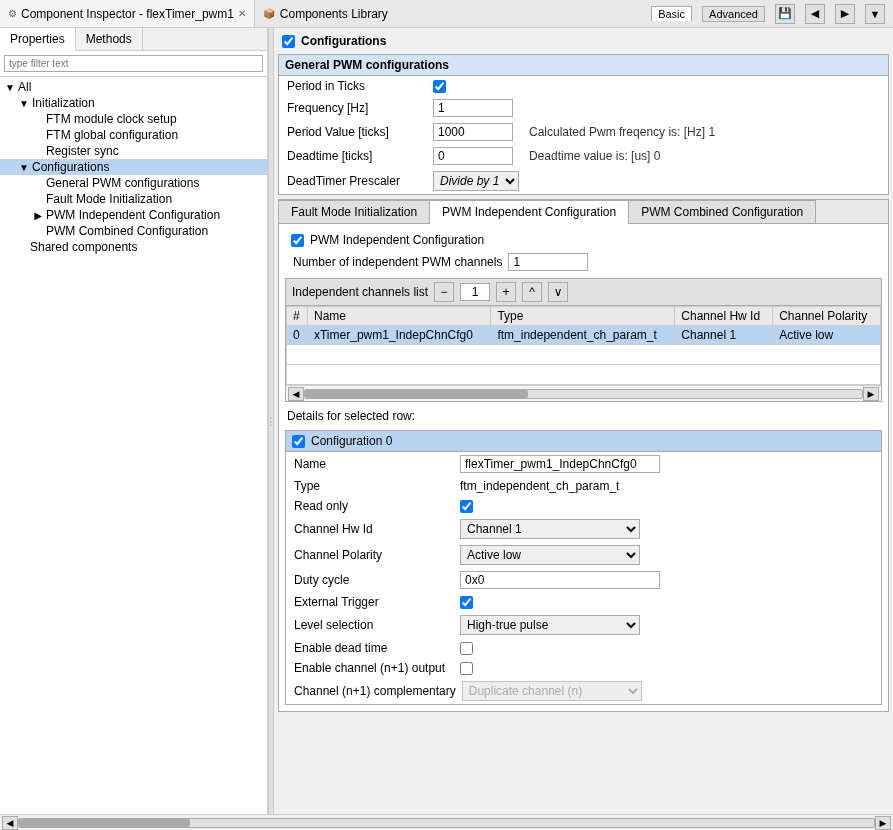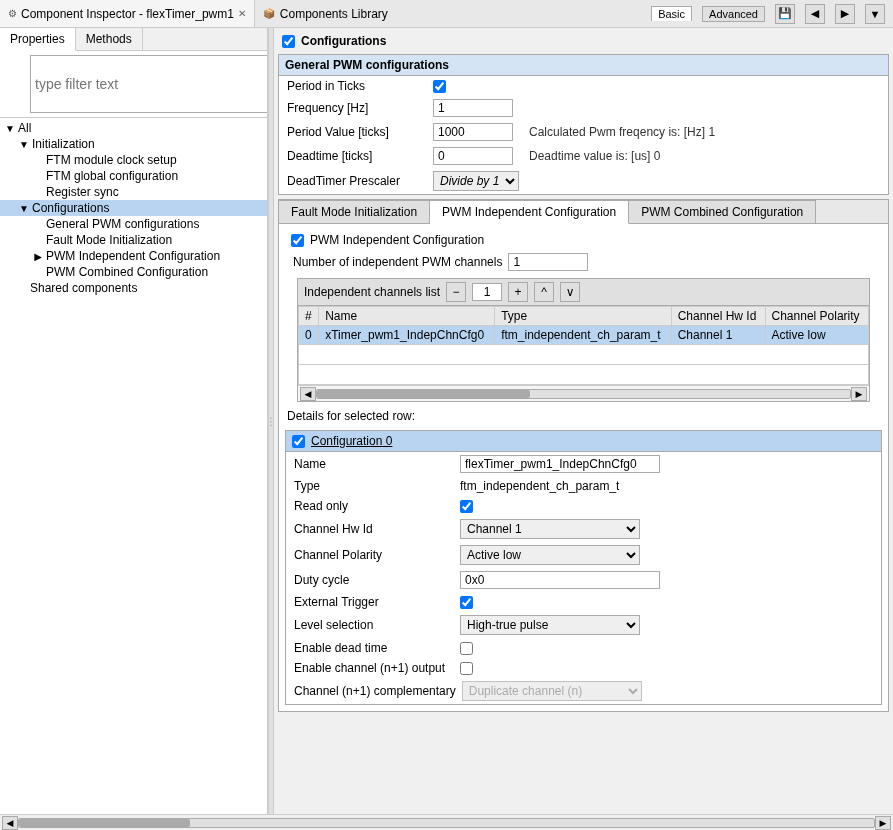--- a/index.html
+++ b/index.html
@@ -18,21 +18,21 @@
 
     
     .main-content { display: flex; flex: 1; overflow: hidden; }
 
     
     .left-panel { width: 268px; background: #fff; border-right: 1px solid #ccc; display: flex; flex-direction: column; overflow: hidden; }
     .left-tabs { display: flex; border-bottom: 1px solid #ccc; background: #f0f0f0; }
     .left-tab { padding: 4px 10px; cursor: pointer; border-right: 1px solid #ccc; font-size: 12px; }
     .left-tab.active { background: #fff; border-bottom: 1px solid #fff; margin-bottom: -1px; }
     .filter-box { padding: 4px; border-bottom: 1px solid #ccc; }
-    .filter-input { width: 100%; border: 1px solid #aaa; padding: 20px 4px; font-size: 14px; color: #888; margin-left: 26px; }
+    .filter-input { width: 100%; border: 1px solid #aaa; padding: 2px 4px; font-size: 10px; color: #888; }
     .tree { flex: 1; overflow-y: auto; padding: 2px 0; }
     .tree-item { display: flex; align-items: center; padding: 1px 0; cursor: pointer; user-select: none; }
     .tree-item.selected { background: #b8d4f0; }
     .tree-arrow { display: inline-block; width: 12px; text-align: center; font-size: 10px; }
     .tree-label { flex: 1; padding-left: 2px; }
 
     
     .splitter { width: 6px; background: #e0e0e0; border-left: 1px solid #ccc; border-right: 1px solid #ccc; cursor: col-resize; display: flex; align-items: center; justify-content: center; font-size: 10px; color: #999; }
 
     
@@ -52,37 +52,37 @@
     .tabs-container { background: #fff; border: 1px solid #aaa; }
     .tab-bar { display: flex; background: #e8e8e8; border-bottom: 1px solid #aaa; }
     .tab-item { padding: 4px 12px; border-right: 1px solid #aaa; cursor: pointer; font-size: 12px; background: #e0e0e0; border-top: 1px solid #aaa; }
     .tab-item.active { background: #fff; border-bottom: 1px solid #fff; margin-bottom: -1px; }
     .tab-content { padding: 6px; }
 
     
     .checkbox-row { display: flex; align-items: center; gap: 6px; padding: 3px 6px; }
 
     
-    .channels-table-container { border: 1px solid #aaa; margin: 4px 12px; overflow-x: auto; }
+    .channels-table-container { border: 1px solid #aaa; margin: 4px 0; overflow-x: auto; }
     .channels-header { display: flex; align-items: center; background: #e0e0e0; padding: 3px 6px; gap: 6px; border-bottom: 1px solid #aaa; }
     .channels-header span { font-size: 12px; }
     .btn-small { width: 20px; height: 20px; border: 1px solid #aaa; background: #e0e0e0; cursor: pointer; font-size: 12px; display: flex; align-items: center; justify-content: center; }
     .channel-count-input { width: 30px; border: 1px solid #aaa; text-align: center; padding: 1px; font-size: 12px; }
     .table-wrapper { overflow-x: auto; }
     table { width: 100%; border-collapse: collapse; font-size: 12px; }
     table th { background: #e8e8e8; border: 1px solid #ccc; padding: 2px 6px; text-align: left; font-weight: normal; white-space: nowrap; }
     table td { border: 1px solid #ccc; padding: 2px 6px; white-space: nowrap; }
     table tr.selected td { background: #b8d4f0; }
     .scrollbar-row { height: 16px; background: #f5f5f5; border-top: 1px solid #ccc; display: flex; align-items: center; padding: 0 2px; }
     .h-scrollbar { flex: 1; height: 10px; background: #e0e0e0; border: 1px solid #aaa; border-radius: 2px; position: relative; }
     .h-scroll-thumb { position: absolute; left: 0; top: 0; width: 40%; height: 100%; background: #aaa; border-radius: 2px; }
 
     
     .details-section { border: 1px solid #aaa; background: #fff; margin-top: 4px; }
-    .details-header { background: #b8d4f0; padding: 3px 6px; display: flex; align-items: center; gap: 6px; border-bottom: 1px solid #aaa; font-size: 12px; text-decoration: underline; }
+    .details-header { background: #b8d4f0; padding: 3px 6px; display: flex; align-items: center; gap: 6px; border-bottom: 1px solid #aaa; font-size: 12px; }
     .details-row { display: flex; align-items: center; padding: 3px 8px; gap: 6px; }
     .details-row label { min-width: 160px; font-size: 12px; }
     .details-row input[type="text"] { border: 1px solid #aaa; padding: 1px 4px; font-size: 12px; }
     .details-row input[type="checkbox"] { margin: 0; }
     .details-row select { border: 1px solid #aaa; padding: 1px 2px; font-size: 12px; min-width: 180px; }
     .details-row .text-value { font-size: 12px; }
 
     
     .bottom-scroll { height: 16px; background: #f0f0f0; border-top: 1px solid #ccc; display: flex; align-items: center; padding: 0 2px; }
     .bottom-scroll .h-scrollbar { flex: 1; }

